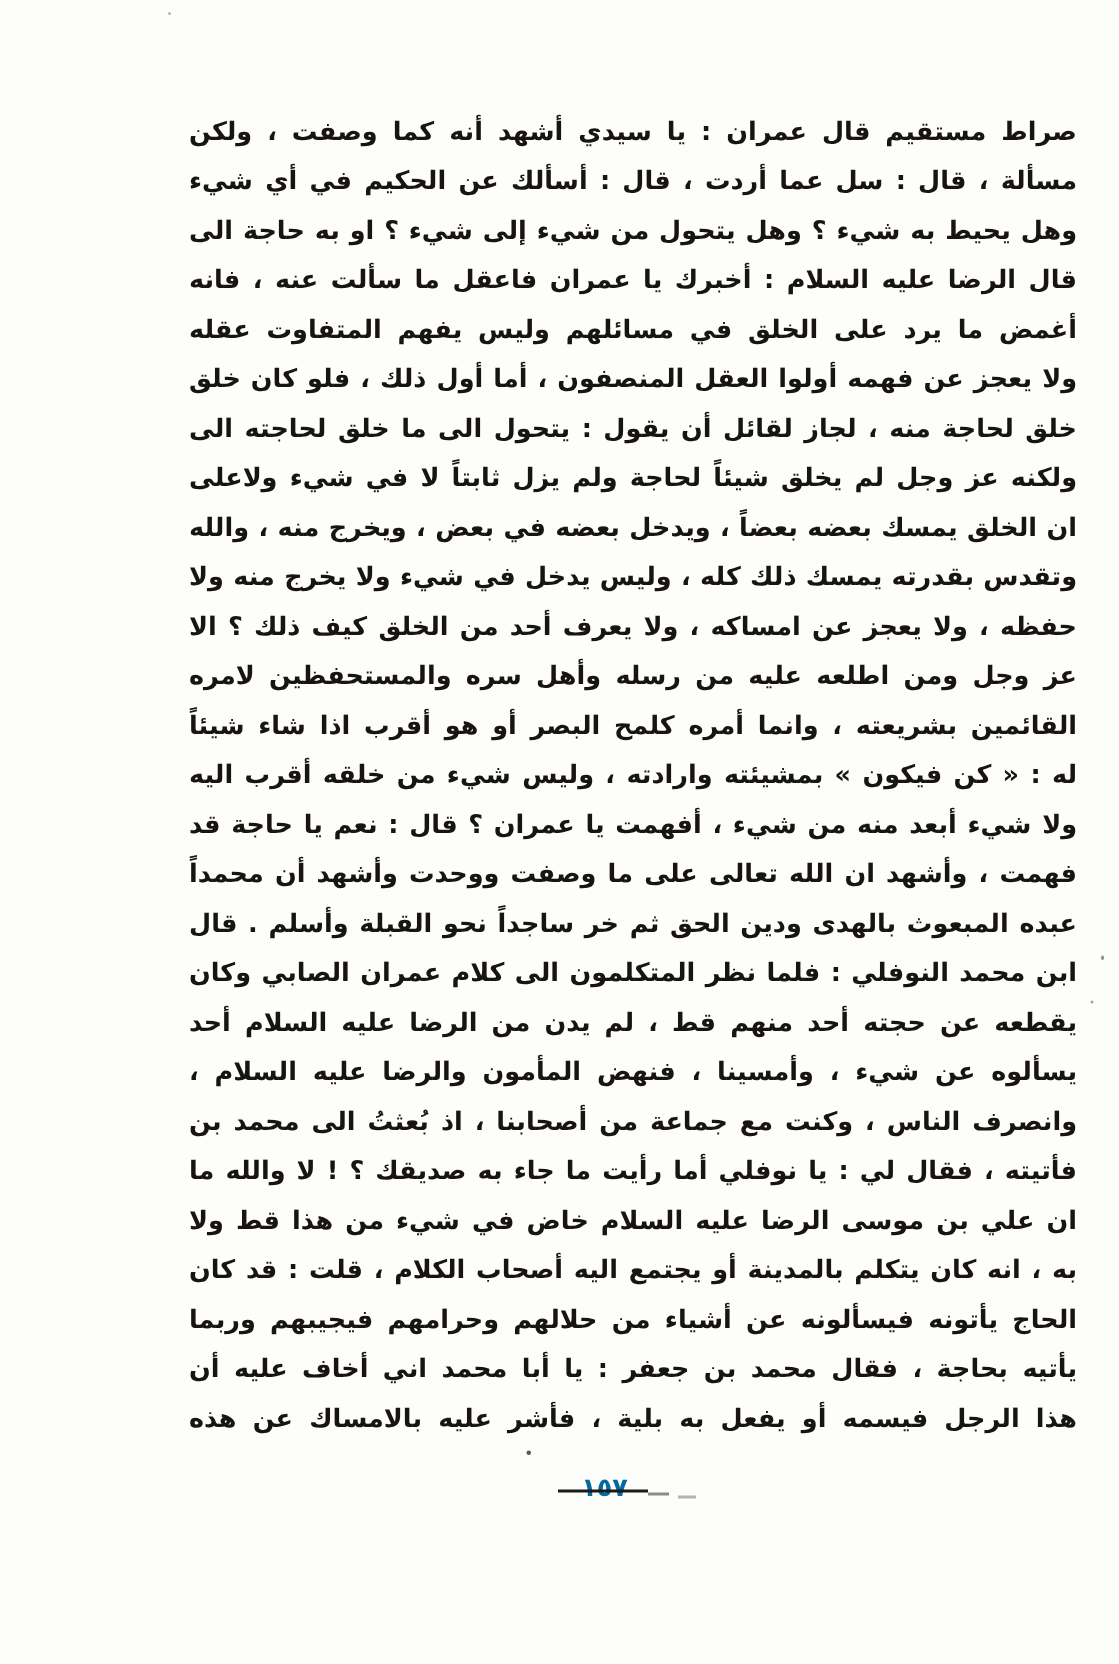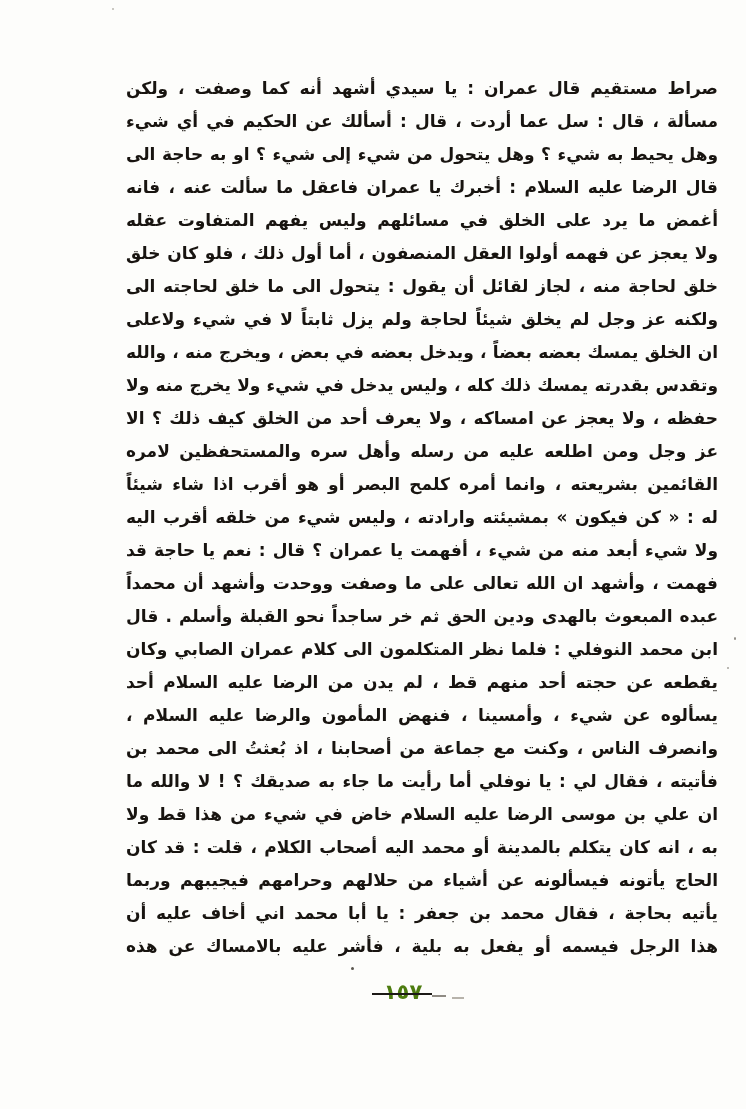--- a/index.html
+++ b/index.html
@@ -35,23 +35,23 @@
     letter-spacing: 0.1px;
   }
   .page-number {
     position: absolute;
     top: 981px;
     left: 378px;
     width: 50px;
     height: 22px;
     line-height: 22px;
     text-align: center;
-    font-size: 21px;
+    font-size: 17px;
     font-weight: 700;
-    color: #4d7c0f;
+    color: #0369a1;
     direction: rtl;
   }
   
   .page-number::after {
     content: "";
     position: absolute;
     left: -6px;
     right: -4px;
     top: 12px;
     border-top: 2px solid #1c1916;
@@ -91,21 +91,21 @@
     <div class="line">له : « كن فيكون » بمشيئته وارادته ، وليس شيء من خلقه أقرب اليه من شيء</div>
     <div class="line">ولا شيء أبعد منه من شيء ، أفهمت يا عمران ؟ قال : نعم يا حاجة قد</div>
     <div class="line">فهمت ، وأشهد ان الله تعالى على ما وصفت ووحدت وأشهد أن محمداً «ص»</div>
     <div class="line">عبده المبعوث بالهدى ودين الحق ثم خر ساجداً نحو القبلة وأسلم . قال الحسن</div>
     <div class="line">ابن محمد النوفلي : فلما نظر المتكلمون الى كلام عمران الصابي وكان جدلا لم</div>
     <div class="line">يقطعه عن حجته أحد منهم قط ، لم يدن من الرضا عليه السلام أحد منهم ولم</div>
     <div class="line">يسألوه عن شيء ، وأمسينا ، فنهض المأمون والرضا عليه السلام ، فدخلا</div>
     <div class="line">وانصرف الناس ، وكنت مع جماعة من أصحابنا ، اذ بُعثتُ الى محمد بن جعفر ،</div>
     <div class="line">فأتيته ، فقال لي : يا نوفلي أما رأيت ما جاء به صديقك ؟ ! لا والله ما ظننت</div>
     <div class="line">ان علي بن موسى الرضا عليه السلام خاض في شيء من هذا قط ولا عرفناه</div>
-    <div class="line">به ، انه كان يتكلم بالمدينة أو محمد اليه أصحاب الكلام ، قلت : قد كان</div>
+    <div class="line">به ، انه كان يتكلم بالمدينة أو يجتمع اليه أصحاب الكلام ، قلت : قد كان</div>
     <div class="line">الحاج يأتونه فيسألونه عن أشياء من حلالهم وحرامهم فيجيبهم وربما كلم من</div>
     <div class="line">يأتيه بحاجة ، فقال محمد بن جعفر : يا أبا محمد اني أخاف عليه أن يحسده عليه</div>
     <div class="line">هذا الرجل فيسمه أو يفعل به بلية ، فأشر عليه بالامساك عن هذه الاشياء ،</div>
   </div>
 
   <div class="page-number">١٥٧</div>
   <div class="pn-dash d1"></div>
   <div class="pn-dash d2"></div>
 
   <div class="artifact-dot" style="left:112px; top:8px; width:2px; height:2px; background:#b9b6af;"></div>

